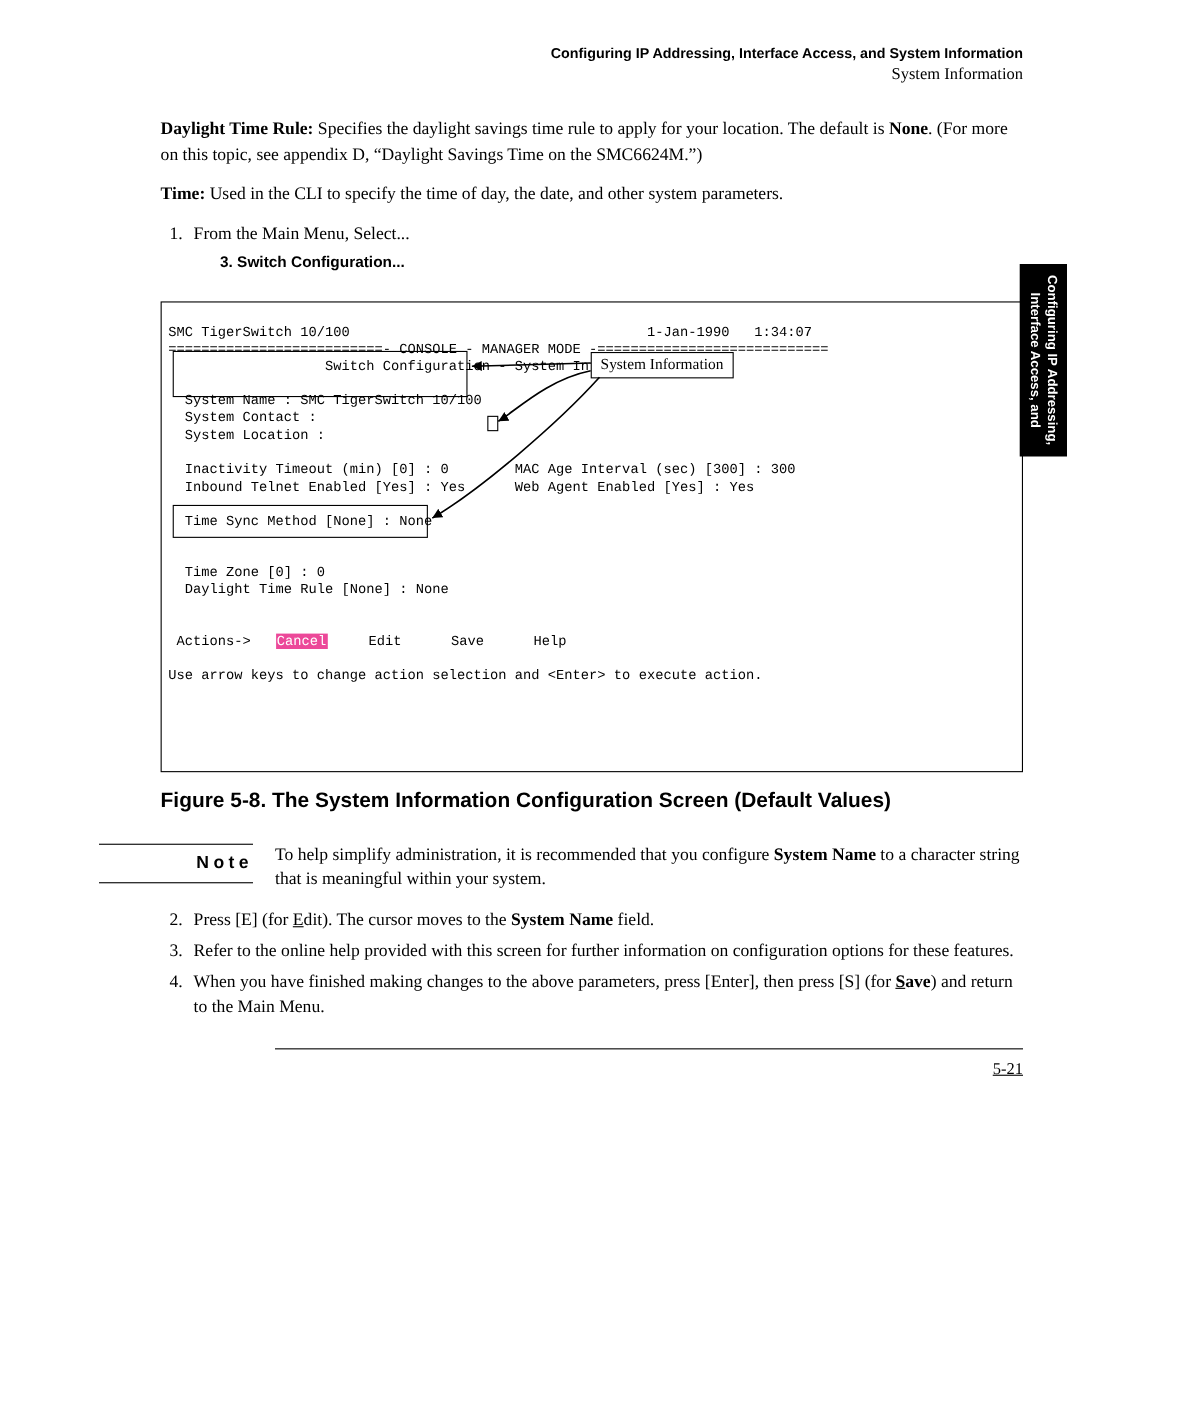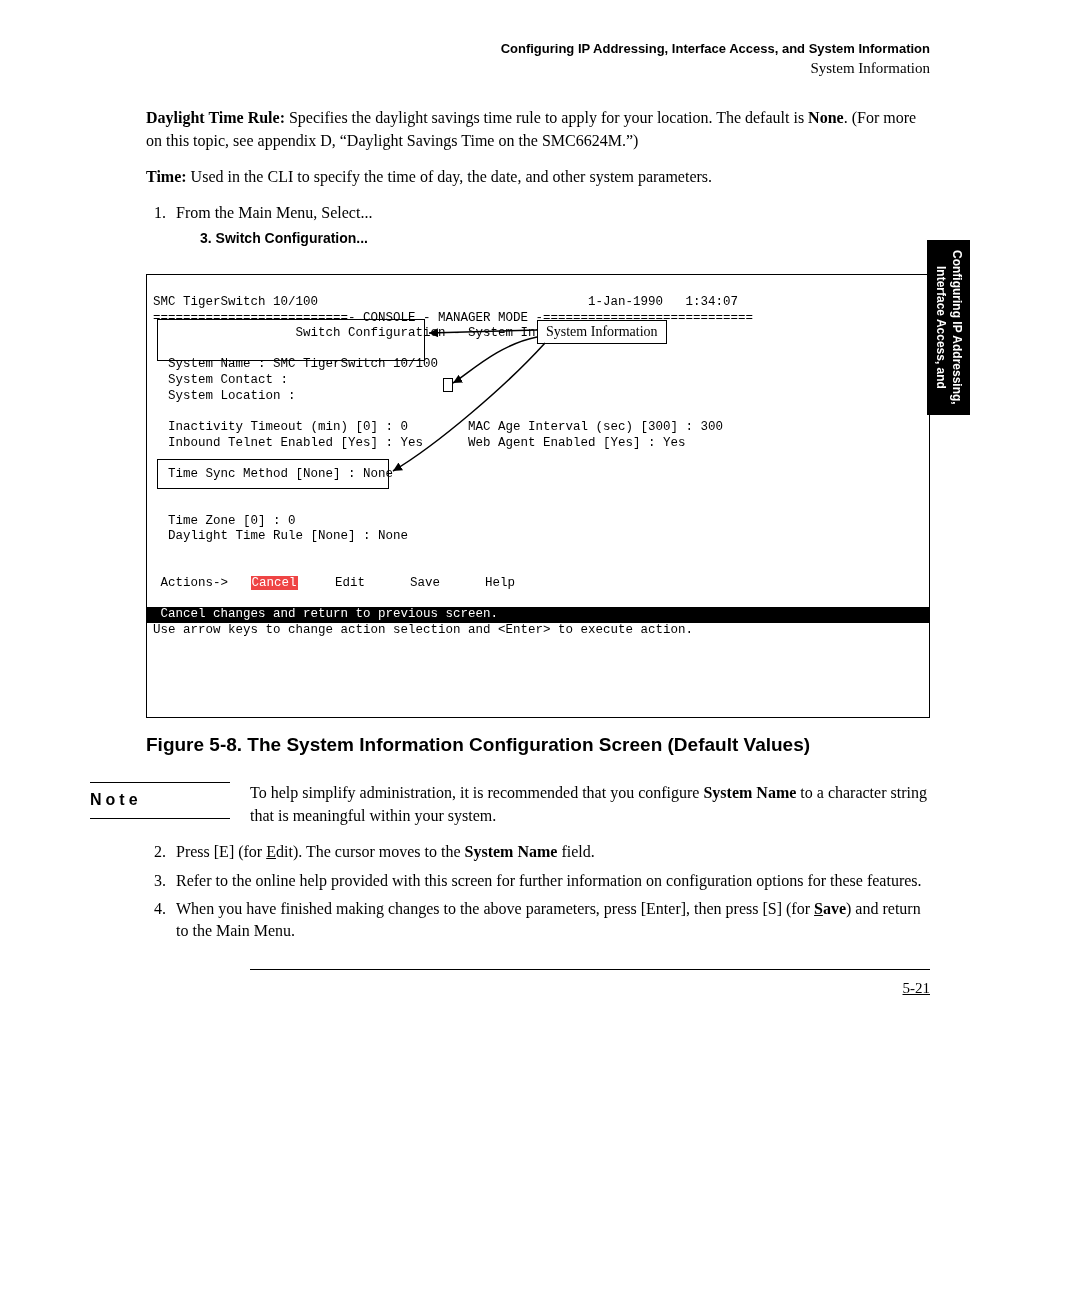--- a/index.html
+++ b/index.html
@@ -78,21 +78,21 @@
     position: relative;
   }
   .console-box .highlight-bar {
     background: #000;
     color: #fff;
     display: block;
     margin: 0 -6px;
     padding: 0 6px;
   }
   .console-box .cancel-sel {
-    background: #ef4444;
+    background: #ec4899;
     color: #fff;
     padding: 0 1px;
   }
   .callout {
     position: absolute;
     border: 1px solid #000;
     font-family: "Times New Roman", serif;
     font-size: 14px;
     background: #fff;
     padding: 2px 8px;
@@ -118,20 +118,21 @@
     font-size: 16px;
     letter-spacing: 4px;
     border-top: 1.5px solid #000;
     border-bottom: 1.5px solid #000;
     padding: 6px 0;
     margin-right: 0px;
     box-sizing: border-box;
     align-self: flex-start;
     width: 140px;
     margin-left: 40px;
+    text-align: right;
   }
   .note-body { flex: 1; margin-left: 20px; }
   .page-rule {
     border: none;
     border-top: 1px solid #000;
     margin: 26px 0 8px 200px;
   }
   .page-num {
     text-align: right;
     font-size: 15px;
@@ -203,21 +204,21 @@
 <span> </span>
 <span>  Time Sync Method [None] : None</span>
 <span> </span>
 <span> </span>
 <span>  Time Zone [0] : 0</span>
 <span>  Daylight Time Rule [None] : None</span>
 <span> </span>
 <span> </span>
 <span> Actions-&gt;   </span><span class="cancel-sel">Cancel</span><span>     Edit      Save      Help</span>
 <span> </span>
-<span class="highlight-bar"> Cancel changes and return to previous screen.                                  </span><span>Use arrow keys to change action selection and &lt;Enter&gt; to execute action.</span>
+<span>Use arrow keys to change action selection and &lt;Enter&gt; to execute action.</span>
 <div class="console-inner-box1"></div>
 <div class="console-inner-box2"></div>
 <div class="console-inner-box3"></div>
 <div class="callout">System Information</div>
 <svg class="arrow-svg" width="620" height="320">
   <defs>
     <marker id="ah" markerWidth="8" markerHeight="8" refX="6" refY="3" orient="auto">
       <path d="M0,0 L6,3 L0,6 Z" fill="#000"></path>
     </marker>
   </defs>

